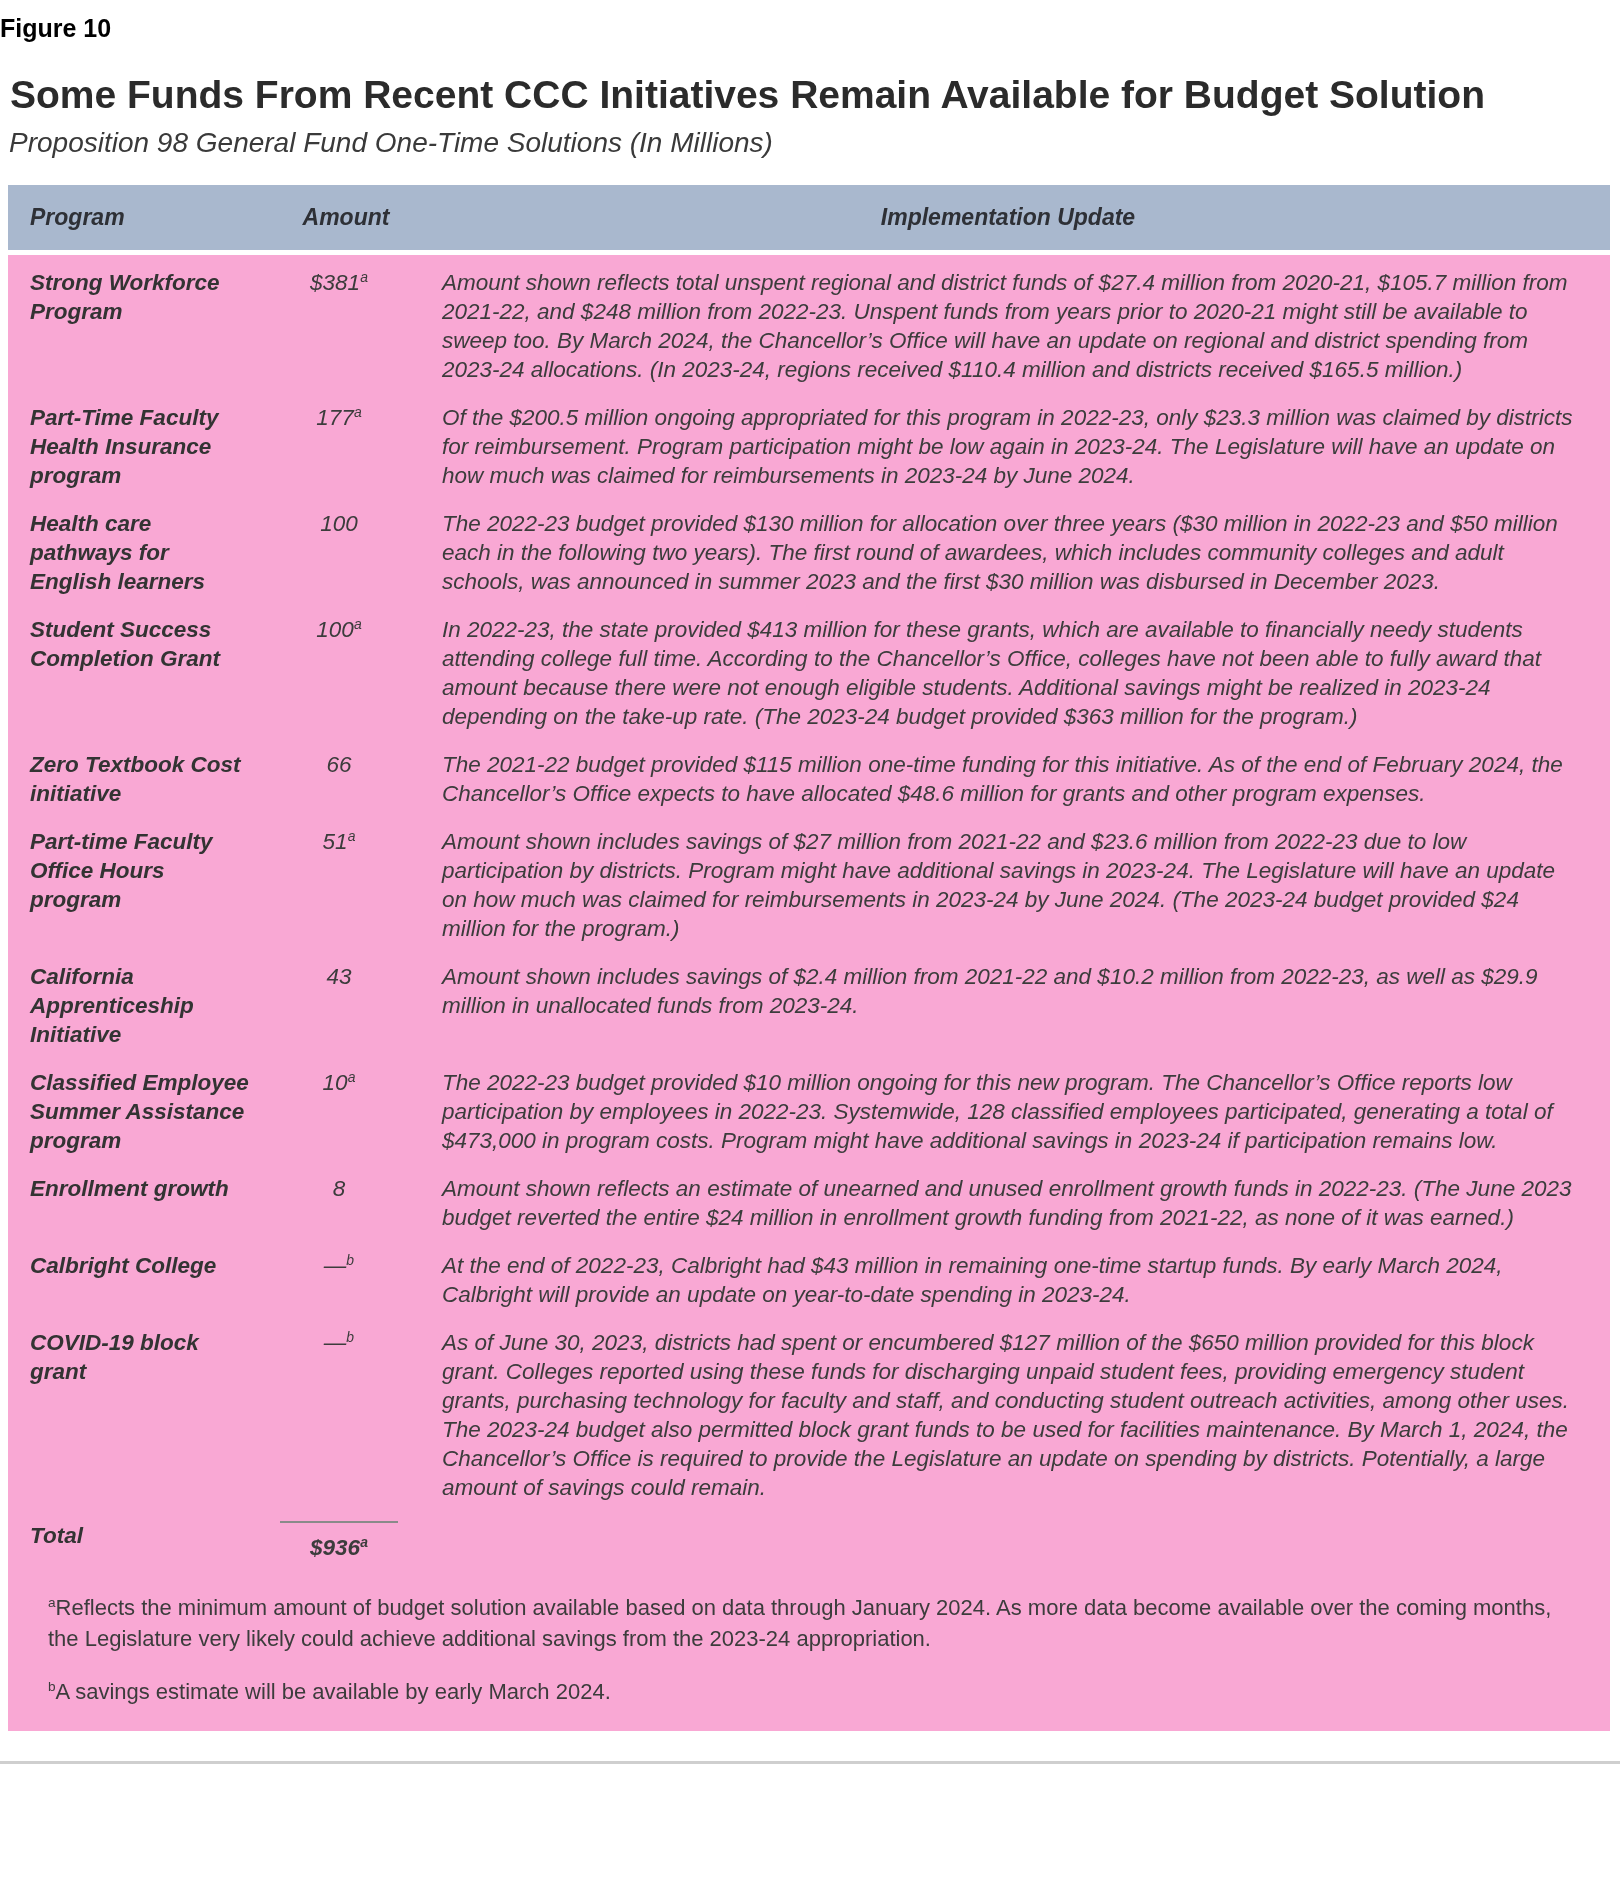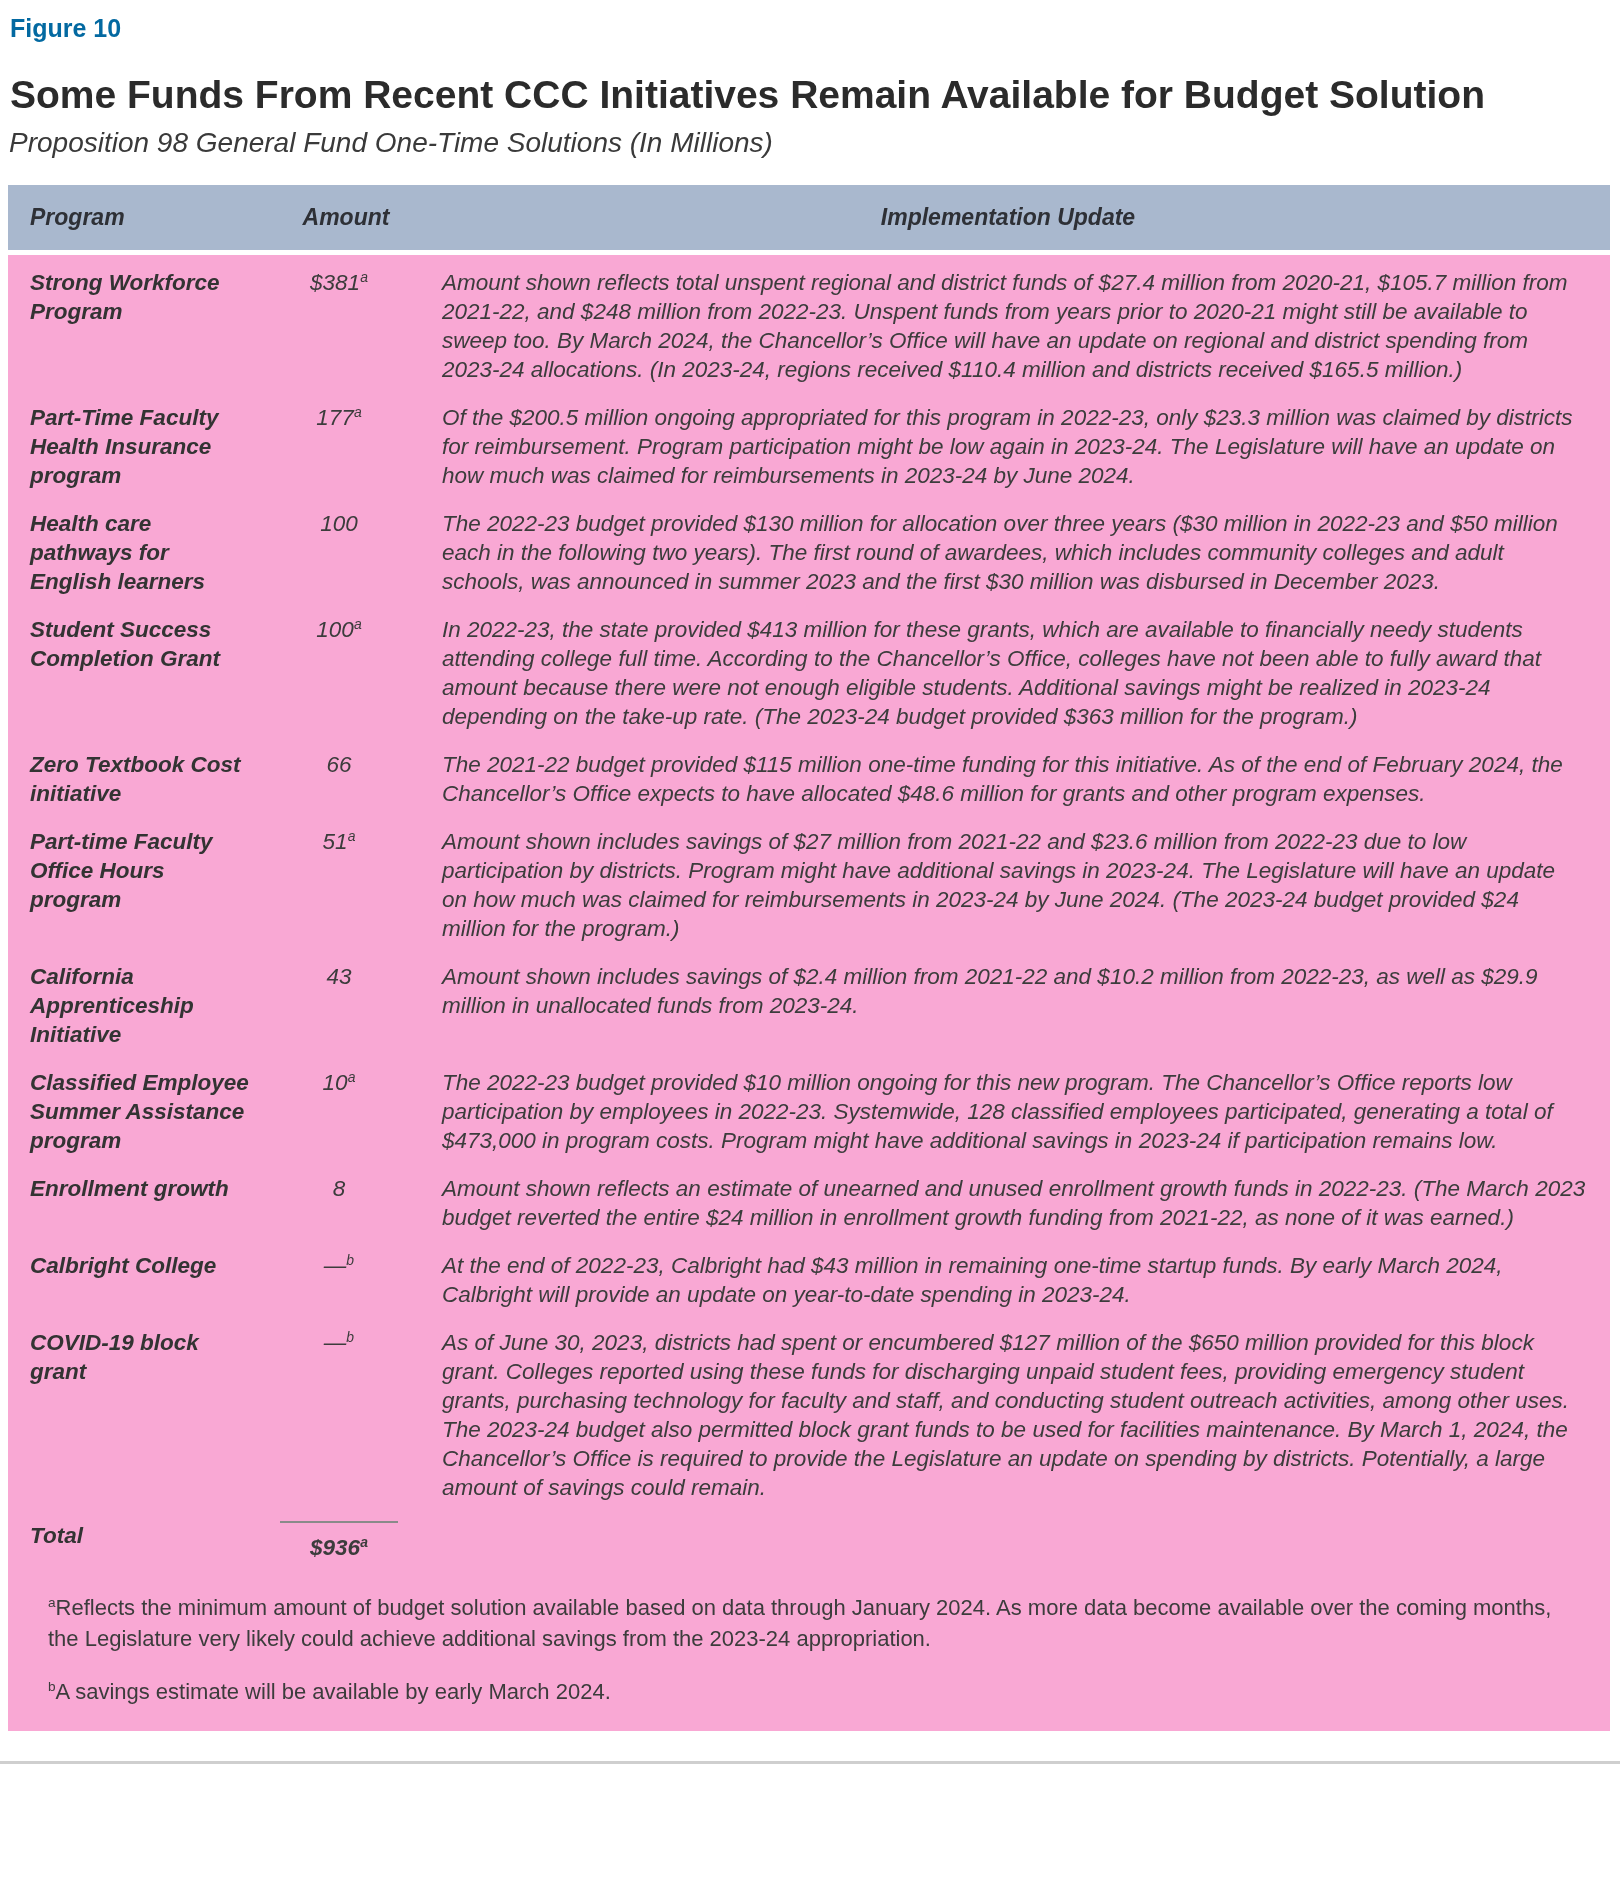--- a/index.html
+++ b/index.html
@@ -5,24 +5,23 @@
   * { margin: 0; padding: 0; box-sizing: border-box; }
   html, body {
     background: #ffffff;
     font-family: "Liberation Sans", "DejaVu Sans", sans-serif;
     color: #3c3c3c;
     width: 1620px;
   }
   .page { padding-top: 14px; }
 
   .fig-label {
-    margin-left: 10px;
     font-size: 25px;
     font-weight: bold;
-    color: #0369a1;
+    color: #000000;
   }
   .title {
     margin: 30px 10px 0 10px;
     font-size: 39px;
     font-weight: bold;
     color: #2b2b2b;
     letter-spacing: 0;
   }
   .subtitle {
     margin: 10px 10px 0 9px;
@@ -186,21 +185,21 @@
         <div class="cell program">Classified Employee
 Summer Assistance
 program</div>
         <div class="cell amount"><span>10</span><sup class="note">a</sup></div>
         <div class="cell update">The 2022-23 budget provided $10 million ongoing for this new program. The Chancellor’s Office reports low participation by employees in 2022-23. Systemwide, 128 classified employees participated, generating a total of $473,000 in program costs. Program might have additional savings in 2023-24 if participation remains low.</div>
       </div>
 
       <div class="grid-row trow">
         <div class="cell program">Enrollment growth</div>
         <div class="cell amount"><span>8</span><sup class="note"></sup></div>
-        <div class="cell update">Amount shown reflects an estimate of unearned and unused enrollment growth funds in 2022-23. (The March 2023 budget reverted the entire $24 million in enrollment growth funding from 2021-22, as none of it was earned.)</div>
+        <div class="cell update">Amount shown reflects an estimate of unearned and unused enrollment growth funds in 2022-23. (The June 2023 budget reverted the entire $24 million in enrollment growth funding from 2021-22, as none of it was earned.)</div>
       </div>
 
       <div class="grid-row trow">
         <div class="cell program">Calbright College</div>
         <div class="cell amount"><span>—</span><sup class="note">b</sup></div>
         <div class="cell update">At the end of 2022-23, Calbright had $43 million in remaining one-time startup funds. By early March 2024, Calbright will provide an update on year-to-date spending in 2023-24.</div>
       </div>
 
       <div class="grid-row trow">
         <div class="cell program">COVID-19 block

